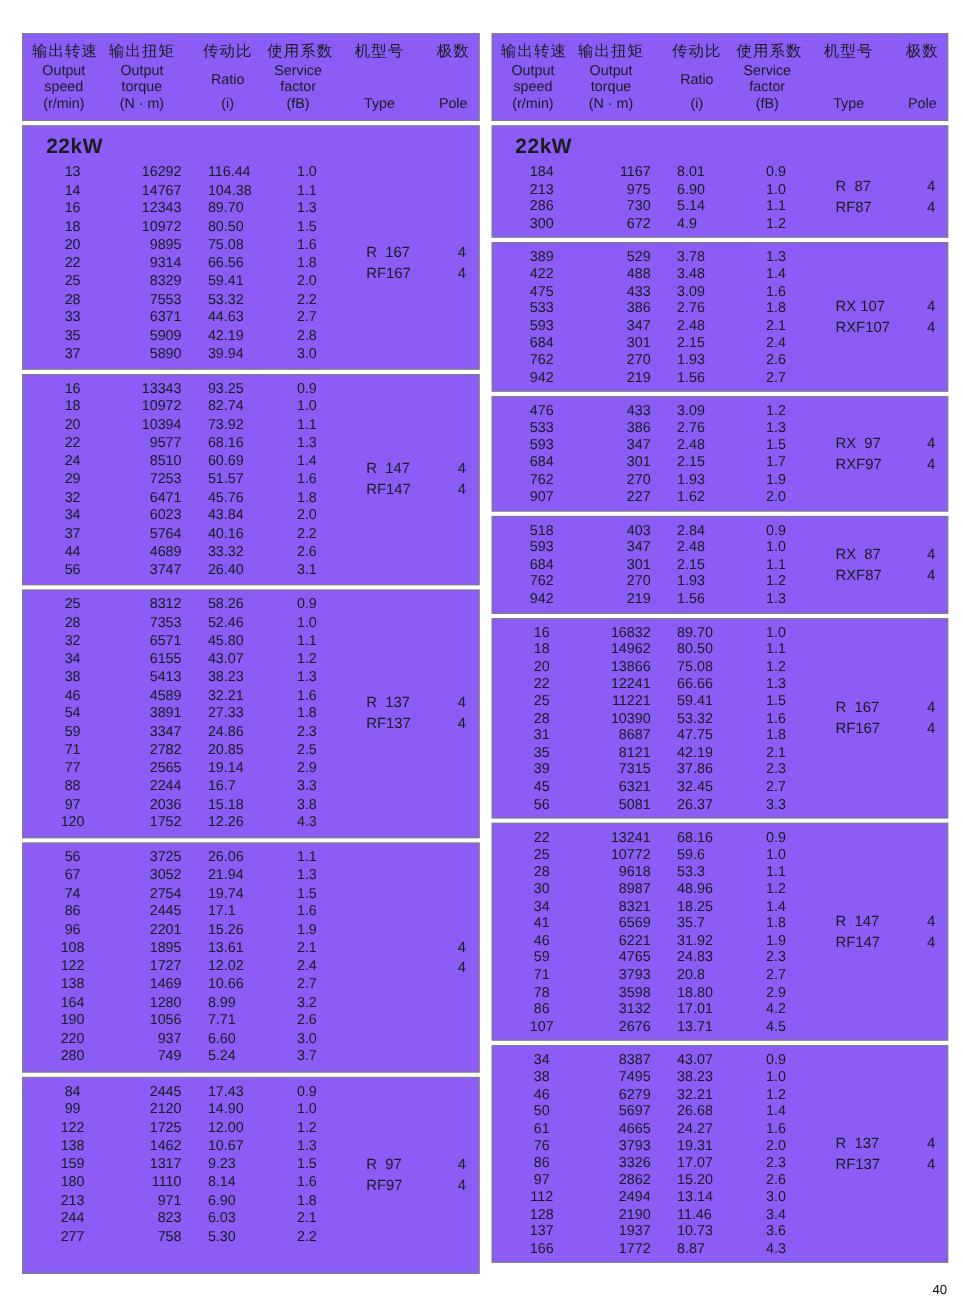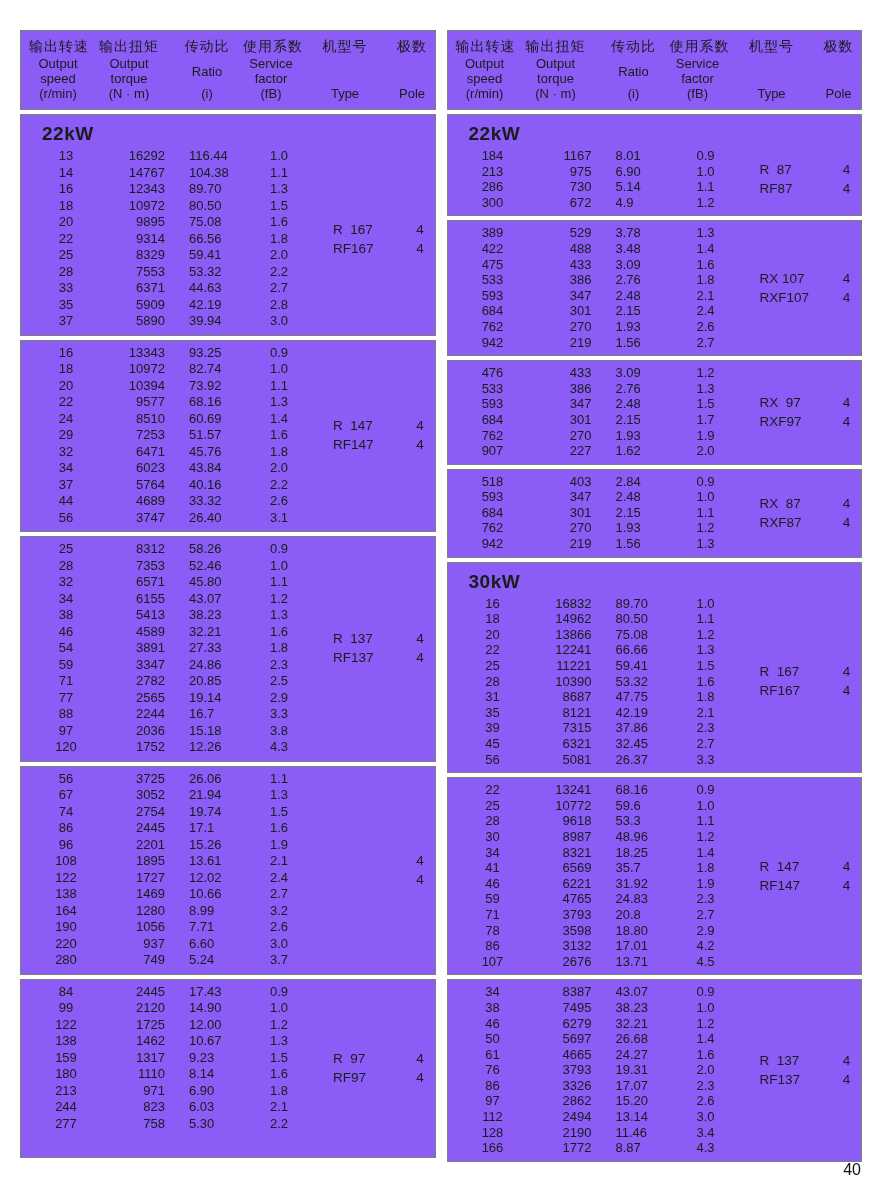--- a/index.html
+++ b/index.html
@@ -65,21 +65,21 @@
     font-size:13.5px;line-height:19px;white-space:pre;
   }
   .pole-col{
     position:absolute;left:370px;top:0;height:100%;width:42px;
     display:flex;flex-direction:column;justify-content:center;
     text-align:center;font-size:13.5px;line-height:19px;
   }
   .col-left .block:last-child .rows-wrap{padding-bottom:20px;}
   .page-number{
     position:absolute;right:14px;bottom:12px;
-    font-size:16px;color:#111;
+    font-size:12px;color:#111;
   }
 </style>
 </head>
 <body>
 
 <div class="page">
   <div class="columns">
     <div class="col col-left" id="col-left">
         <div class="box header-box">
           <div class="hcell">
@@ -699,21 +699,20 @@
               <div class="cell cell-fb">1.3</div>
             </div>
             <div class="type-col"><div class="type-line">RX  87</div><div class="type-line">RXF87</div></div>
             <div class="pole-col">
               <div class="pole-line">4</div>
               <div class="pole-line">4</div>
             </div>
           </div>
         </div>
         <div class="box block">
-          <div class="sec-title">30kW</div>
           <div class="rows-wrap">
             <div class="row">
               <div class="cell cell-speed">16</div>
               <div class="cell cell-torque">16832</div>
               <div class="cell cell-ratio">89.70</div>
               <div class="cell cell-fb">1.0</div>
             </div>
             <div class="row">
               <div class="cell cell-speed">18</div>
               <div class="cell cell-torque">14962</div>
@@ -916,20 +915,26 @@
               <div class="cell cell-speed">112</div>
               <div class="cell cell-torque">2494</div>
               <div class="cell cell-ratio">13.14</div>
               <div class="cell cell-fb">3.0</div>
             </div>
             <div class="row">
               <div class="cell cell-speed">128</div>
               <div class="cell cell-torque">2190</div>
               <div class="cell cell-ratio">11.46</div>
               <div class="cell cell-fb">3.4</div>
+            </div>
+            <div class="row">
+              <div class="cell cell-speed">137</div>
+              <div class="cell cell-torque">1937</div>
+              <div class="cell cell-ratio">10.73</div>
+              <div class="cell cell-fb">3.6</div>
             </div>
             <div class="row">
               <div class="cell cell-speed">166</div>
               <div class="cell cell-torque">1772</div>
               <div class="cell cell-ratio">8.87</div>
               <div class="cell cell-fb">4.3</div>
             </div>
             <div class="type-col"><div class="type-line">R  137</div><div class="type-line">RF137</div></div>
             <div class="pole-col">
               <div class="pole-line">4</div>

